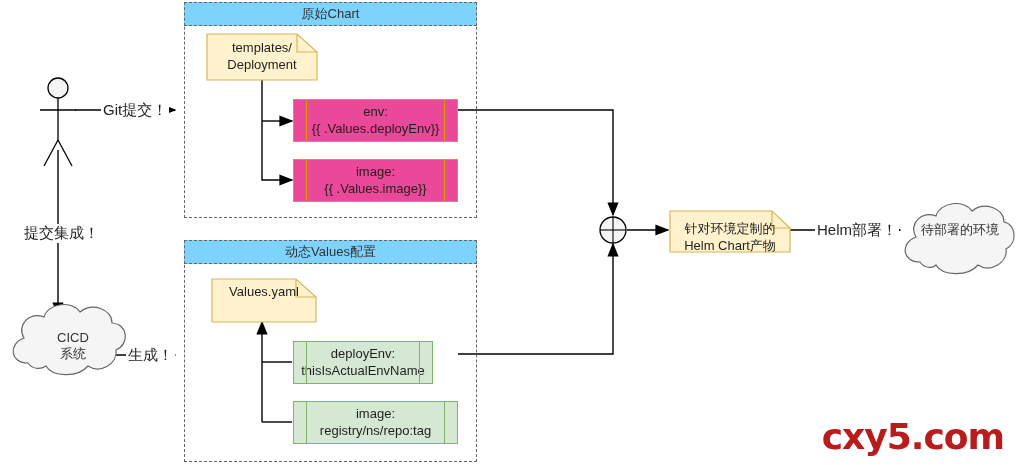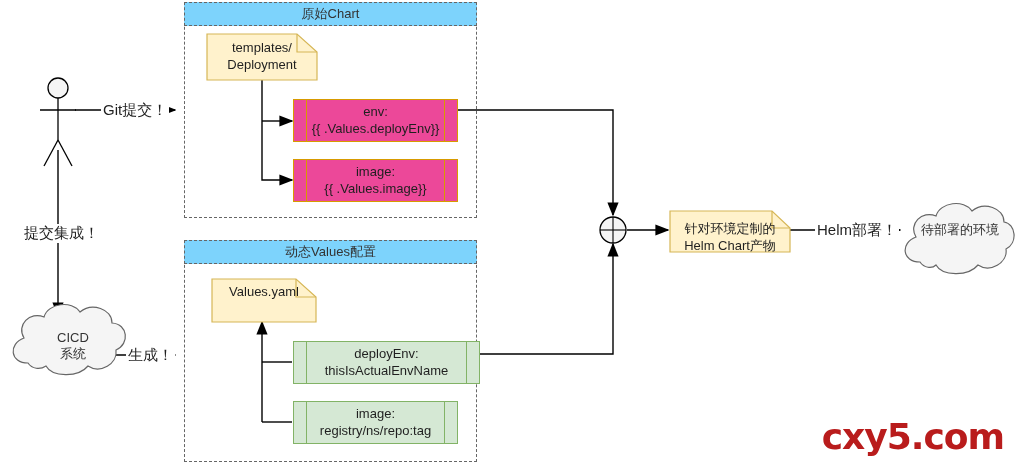--- a/index.html
+++ b/index.html
@@ -159,21 +159,21 @@
 {{ .Values.deployEnv}}</span>
   </div>
 
   <div class="comp orange" style="left:293px;top:159px;width:165px;height:43px;">
     <span class="bar l"></span>
     <span class="bar r"></span>
     <span>image:
 {{ .Values.image}}</span>
   </div>
 
-  <div class="comp green" style="left:293px;top:341px;width:187px;height:43px;">
+  <div class="comp green" style="left:293px;top:341px;width:140px;height:43px;">
     <span class="bar l"></span>
     <span class="bar r"></span>
     <span>deployEnv:
 thisIsActualEnvName</span>
   </div>
 
   <div class="comp green" style="left:293px;top:401px;width:165px;height:43px;">
     <span class="bar l"></span>
     <span class="bar r"></span>
     <span>image:

